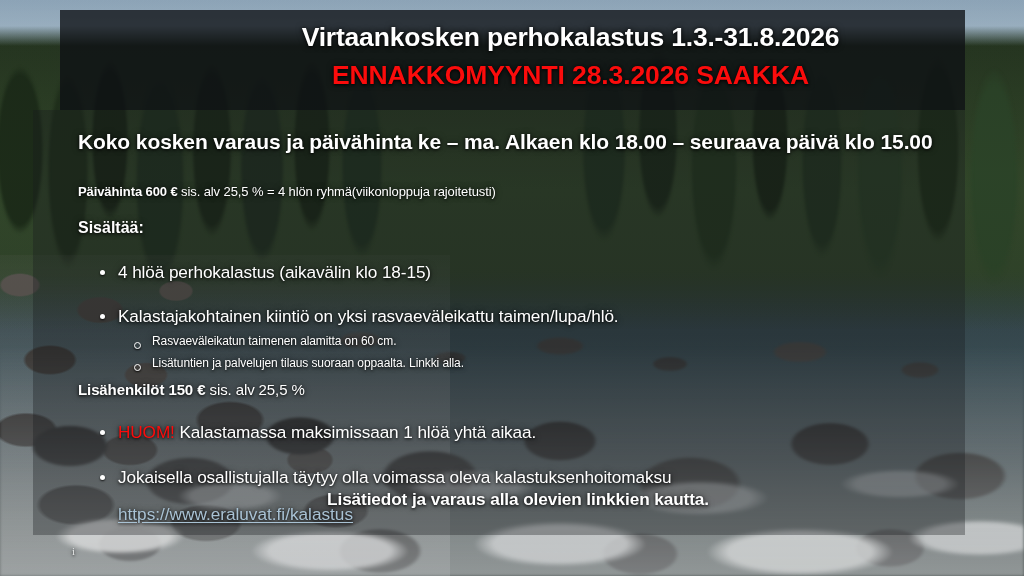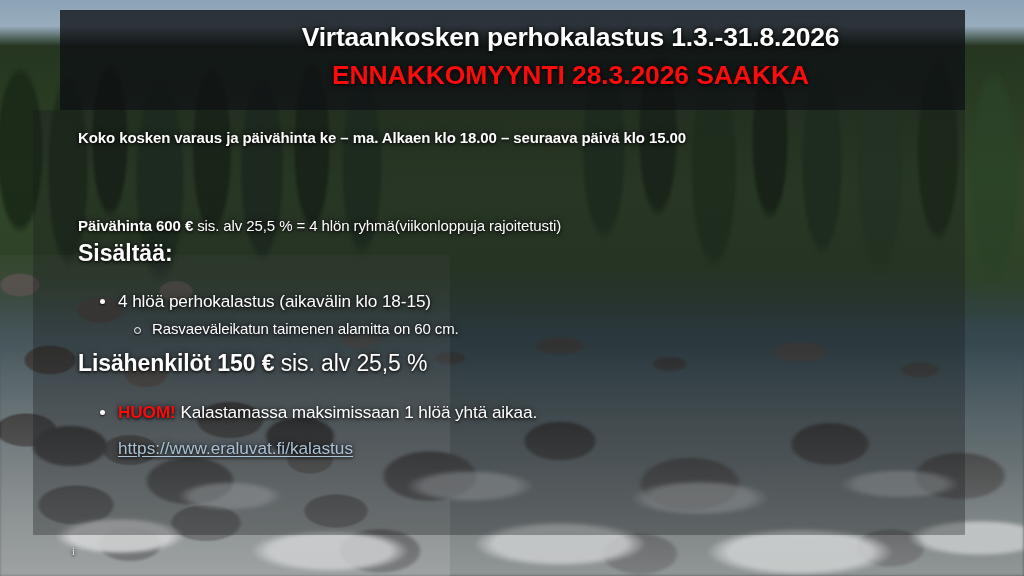--- a/index.html
+++ b/index.html
@@ -211,41 +211,40 @@
     margin-top: 4px;
   }
 
   .body-block {
     position: absolute;
     left: 78px; top: 128px;
     width: 880px;
   }
 
   .lead-line {
-    font-size: 15px;
+    font-size: 21px;
     font-weight: bold;
     line-height: 1.35;
     letter-spacing: -0.1px;
   }
 
   .spacer { height: 27px; }
 
   .price-line {
-    font-size: 15px;
+    font-size: 13px;
     line-height: 1.42;
     letter-spacing: -0.1px;
-    margin-top: 40px;
   }
   .price-line b { font-weight: bold; }
 
   .includes-label {
-    font-size: 23px;
+    font-size: 16px;
     font-weight: bold;
     line-height: 1.42;
-    margin-top: 0;
+    margin-top: 15px;
   }
 
   ul.bullets {
     list-style: none;
     margin: 2px 0 0 0;
     padding: 0;
   }
 
   li.b1 {
     position: relative;
@@ -260,48 +259,48 @@
     position: absolute;
     left: 22px; top: 10px;
     width: 5px; height: 5px;
     border-radius: 50%;
     background: #ffffff;
     box-shadow: 0 1px 2px rgba(0,0,0,0.8);
   }
 
   li.b2 {
     position: relative;
-    font-size: 15px;
+    font-size: 12px;
     line-height: 1.45;
     padding-left: 74px;
     margin-top: 4px;
     letter-spacing: -0.1px;
   }
   li.b2::before {
     content: "";
     position: absolute;
     left: 56px; top: 9px;
     width: 5px; height: 5px;
     border-radius: 50%;
     border: 1.3px solid #ffffff;
     background: transparent;
     box-shadow: 0 1px 2px rgba(0,0,0,0.8);
   }
 
   .extra-line {
-    font-size: 23px;
+    font-size: 15px;
     line-height: 1.42;
     margin-top: 7px;
     letter-spacing: -0.1px;
   }
   .extra-line b { font-weight: bold; }
 
   .huom {
     color: #fb0c0c;
-    font-weight: bold;
+    font-weight: normal;
   }
 
   .link-line {
     padding-left: 40px;
     margin-top: 12px;
     font-size: 17.2px;
     line-height: 1.45;
   }
   .link-line a {
     color: #a9c2d4;
@@ -358,32 +357,36 @@
       <div class="lead-line">Koko kosken varaus ja päivähinta ke – ma. Alkaen klo 18.00 – seuraava päivä klo 15.00</div>
 
       <div class="spacer"></div>
 
       <div class="price-line"><b>Päivähinta 600 € </b><span>sis. alv 25,5 % = 4 hlön ryhmä(viikonloppuja rajoitetusti)</span></div>
 
       <div class="includes-label">Sisältää:</div>
 
       <ul class="bullets">
         <li class="b1">4 hlöä perhokalastus (aikavälin klo 18-15)</li>
+        <li class="b1">Kalastajakohtainen kiintiö on yksi rasvaeväleikattu taimen/lupa/hlö.</li>
         <li class="b2">Rasvaeväleikatun taimenen alamitta on 60 cm.</li>
+        <li class="b2">Lisätuntien ja palvelujen tilaus suoraan oppaalta. Linkki alla.</li>
       </ul>
 
       <div class="extra-line"><b>Lisähenkilöt 150 € </b><span>sis. alv 25,5 %</span></div>
 
       <ul class="bullets">
         <li class="b1"><span class="huom">HUOM!</span><span> Kalastamassa maksimissaan 1 hlöä yhtä aikaa.</span></li>
+        <li class="b1">Jokaisella osallistujalla täytyy olla voimassa oleva kalastuksenhoitomaksu</li>
       </ul>
 
       <div class="link-line">
         <a href="#">https://www.eraluvat.fi/kalastus</a>
       </div>
 
     </div>
 
+    <div class="footer-line">Lisätiedot ja varaus alla olevien linkkien kautta.</div>
 
     <div class="corner-mark">i</div>
 
   </div>
 </div>
 
 </body></html>

